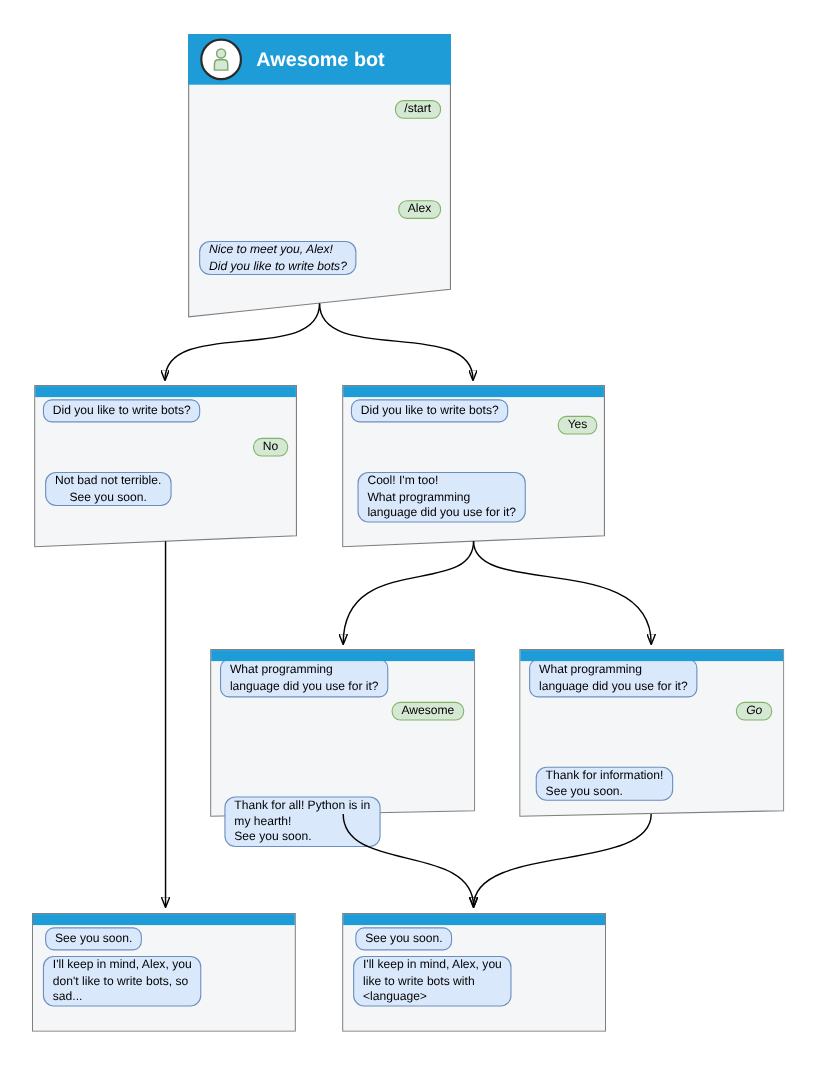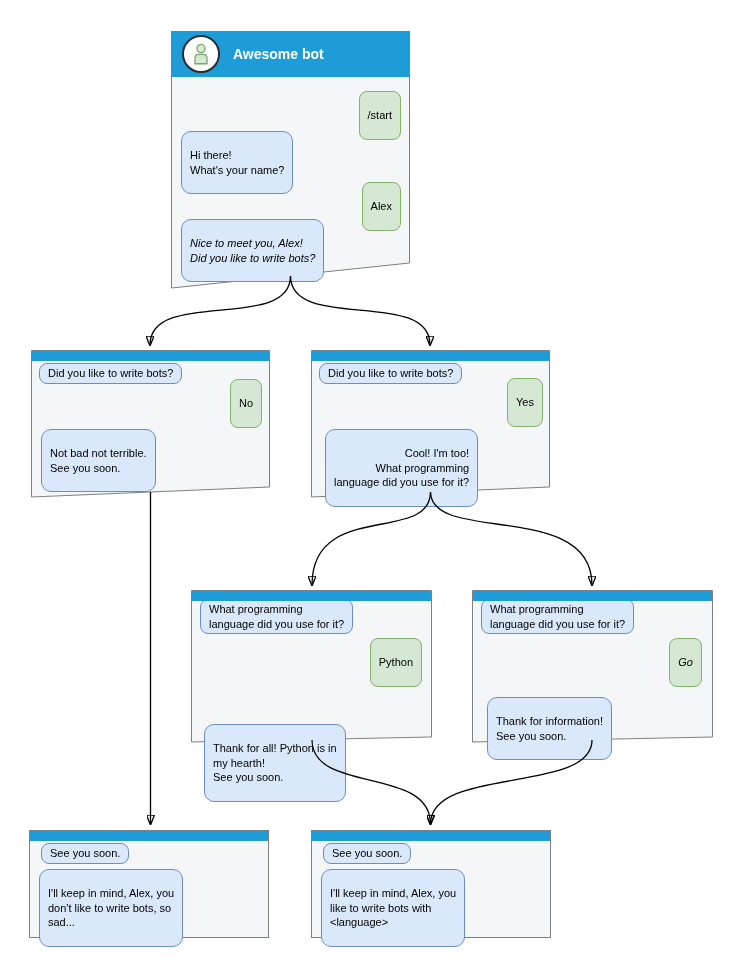--- a/index.html
+++ b/index.html
@@ -10,92 +10,90 @@
   .frame{position:absolute;left:0;top:0;z-index:0;display:block;}
   .frame polygon,.frame rect{fill:#f5f6f7;stroke:#7f7f7f;stroke-width:1;}
 
   .titlebar{position:absolute;left:0;top:0;right:0;height:46px;background:#1e9cd7;z-index:3;
             display:flex;align-items:center;}
   .avatar{position:absolute;left:11px;top:4px;width:38px;height:38px;border-radius:50%;
           background:#ffffff;border:2px solid #2b2b2b;box-sizing:border-box;
           display:flex;align-items:center;justify-content:center;}
   .avatar svg{display:block;}
   .title{position:absolute;left:62px;top:0;height:46px;display:flex;align-items:center;
-         color:#ffffff;font-size:14px;font-weight:bold;}
+         color:#ffffff;font-size:18px;font-weight:bold;}
 
   .thinbar{position:absolute;left:1px;right:1px;top:1px;height:10px;background:#1e9cd7;z-index:3;}
 
   
   .bubble{position:absolute;z-index:2;font-size:11px;line-height:1.32;color:#000000;
-          padding:16px 8px;border-radius:10px;border:1px solid;white-space:pre-line;
+          padding:0 8px;border-radius:10px;border:1px solid;white-space:pre-line;
           box-sizing:border-box;}
   .bot{background:#dae8fc;border-color:#6c8ebf;}
   .user{background:#d5e8d4;border-color:#82b366;border-radius:8px;}
   .echo{padding:2px 8px;border-radius:8px;}
 
   
   #edges{position:absolute;left:0;top:0;z-index:10;pointer-events:none;}
   #edges path{fill:none;stroke:#000000;stroke-width:1.3;}
 </style>
 </head>
 <body>
 
 <div id="canvas">
 
   <div class="window" style="left:171px;top:31px;width:239px;height:258px;">
     <svg class="frame" width="239" height="258" viewBox="0 0 239 258">
       <polygon points="0.5,0.5 238.5,0.5 238.5,232 0.5,257"></polygon>
     </svg>
     <div class="bubble user" style="right:9px;top:60px;">/start</div>
-    <div class="bubble bot" style="left:10px;top:100px;">Hi there!
-What's your name?</div>
     <div class="bubble user" style="right:9px;top:151px;margin-left:48px;">Alex</div>
     <div class="bubble bot" style="left:10px;top:188px;font-style:italic;">Nice to meet you, Alex!
 Did you like to write bots?</div>
     <div class="titlebar">
       <div class="avatar">
         <svg width="26" height="26" viewBox="0 0 24 24">
           <circle cx="12" cy="7" r="3.8" fill="#d5e8d4" stroke="#7ca86f" stroke-width="1.2"></circle>
           <path d="M6.4,21 L6.4,16.3 Q6.4,12.3 9.6,12.3 L14.4,12.3 Q17.6,12.3 17.6,16.3 L17.6,21 Z" fill="#d5e8d4" stroke="#7ca86f" stroke-width="1.2"></path>
         </svg>
       </div>
       <div class="title">Awesome bot</div>
     </div>
   </div>
 
   <div class="window" style="left:31px;top:350px;width:239px;height:147px;">
     <svg class="frame" width="239" height="148" viewBox="0 0 239 148">
       <polygon points="0.5,0.5 238.5,0.5 238.5,137 0.5,147"></polygon>
     </svg>
     <div class="bubble bot echo" style="left:8px;top:13px;">Did you like to write bots?</div>
-    <div class="bubble user" style="right:8px;top:29px;">No</div>
-    <div class="bubble bot" style="left:10px;top:79px;">Not bad not terrible.
+    <div class="bubble user" style="right:8px;top:48px;">No</div>
+    <div class="bubble bot" style="left:10px;top:79px;text-align:center;">Not bad not terrible.
 See you soon.</div>
     <div class="thinbar"></div>
   </div>
 
   <div class="window" style="left:311px;top:350px;width:239px;height:147px;">
     <svg class="frame" width="239" height="148" viewBox="0 0 239 148">
       <polygon points="0.5,0.5 238.5,0.5 238.5,137 0.5,147"></polygon>
     </svg>
     <div class="bubble bot echo" style="left:8px;top:13px;">Did you like to write bots?</div>
     <div class="bubble user" style="right:7px;top:28px;">Yes</div>
-    <div class="bubble bot" style="left:14px;top:79px;text-align:right;">Cool! I'm too!
+    <div class="bubble bot" style="left:14px;top:79px;">Cool! I'm too!
 What programming
 language did you use for it?</div>
     <div class="thinbar"></div>
   </div>
 
   <div class="window" style="left:191px;top:590px;width:241px;height:152px;">
     <svg class="frame" width="241" height="153" viewBox="0 0 241 153">
       <polygon points="0.5,0.5 240.5,0.5 240.5,147 0.5,152"></polygon>
     </svg>
     <div class="bubble bot echo" style="left:9px;top:9px;">What programming
 language did you use for it?</div>
-    <div class="bubble user" style="right:10px;top:48px;">Python</div>
+    <div class="bubble user" style="right:10px;top:48px;">Awesome</div>
     <div class="bubble bot" style="left:13px;top:90px;margin-top:44px;">Thank for all! Python is in
 my hearth!
 See you soon.</div>
     <div class="thinbar"></div>
   </div>
 
   <div class="window" style="left:472px;top:590px;width:241px;height:152px;">
     <svg class="frame" width="241" height="153" viewBox="0 0 241 153">
       <polygon points="0.5,0.5 240.5,0.5 240.5,147 0.5,152"></polygon>
     </svg>

